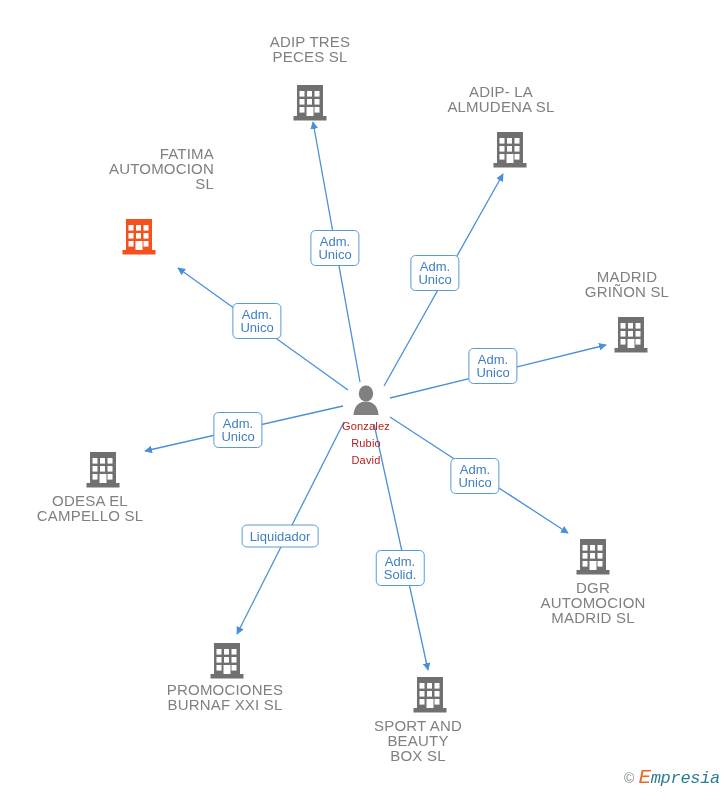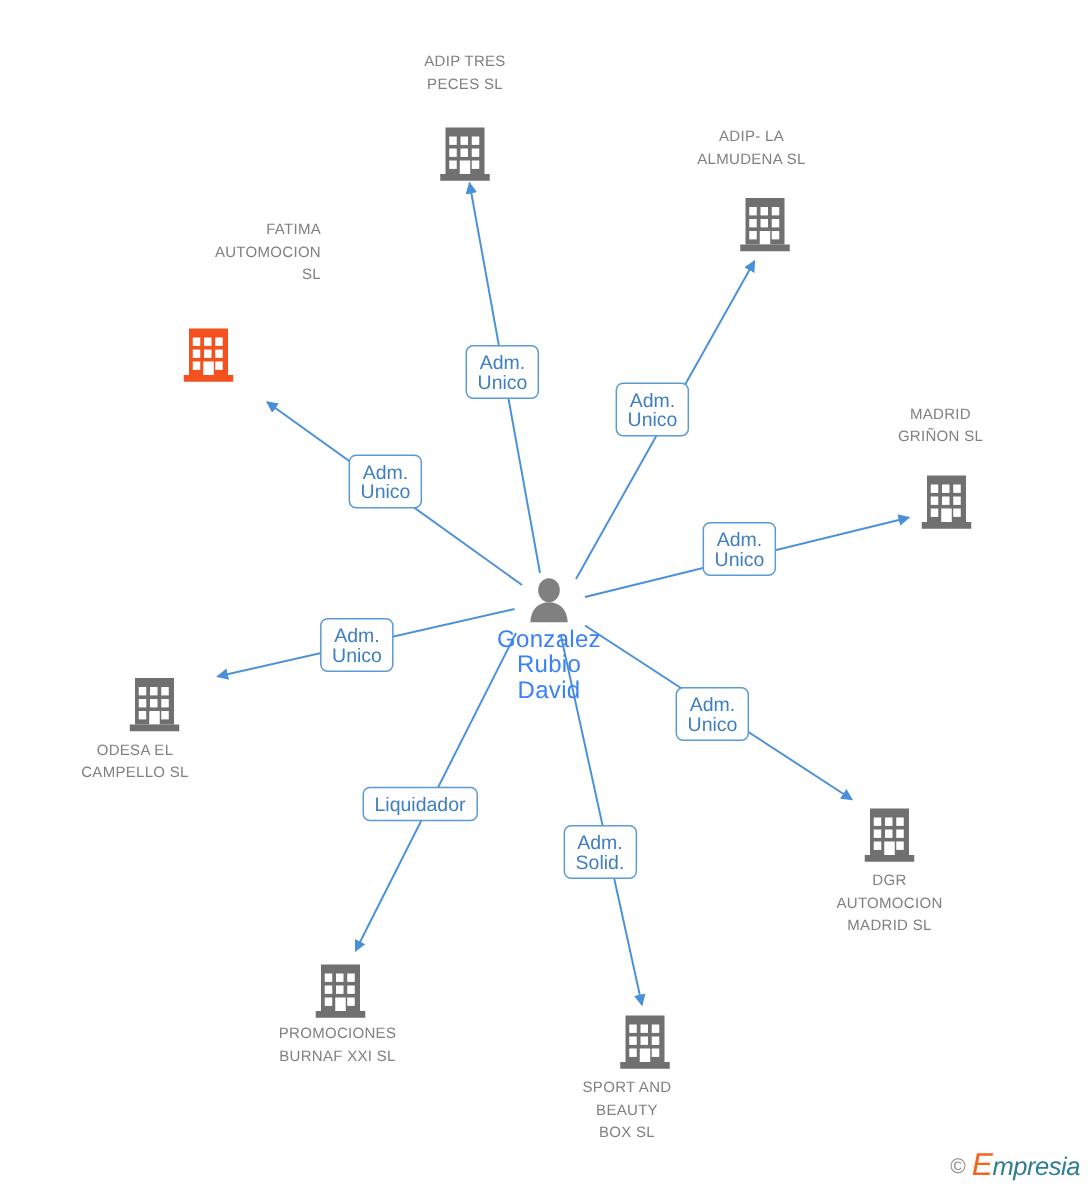--- a/index.html
+++ b/index.html
@@ -24,29 +24,29 @@
     width: 728px;
     height: 795px;
   }
   .node {
     position: absolute;
     text-align: center;
     width: 150px;
     margin-left: -75px;
   }
   .node-label {
-    font-size: 10px;
+    font-size: 15px;
     line-height: 15px;
     color: #808080;
     letter-spacing: 0.2px;
     white-space: pre-line;
   }
   .node-label.center-label {
-    color: #3b82f6;
-    font-size: 16px;
+    color: #b91c1c;
+    font-size: 11px;
     line-height: 17px;
   }
   .node-icon {
     display: block;
     margin: 0 auto;
   }
   .edge-label {
     position: absolute;
     border: 1px solid #5b9bd5;
     border-radius: 5px;
@@ -65,21 +65,21 @@
     bottom: 6px;
     display: flex;
     align-items: center;
     gap: 4px;
   }
   .wm-c {
     font-size: 14px;
     color: #8a8a8a;
   }
   .wm-text {
-    font-family: Liberation Sans, sans-serif;
+    font-family: Liberation Mono, monospace;
     font-style: italic;
     font-size: 17px;
     color: #2f7d95;
     letter-spacing: -0.3px;
   }
   .wm-text .wm-cap {
     color: #f26522;
     font-size: 21px;
   }
 </style>

